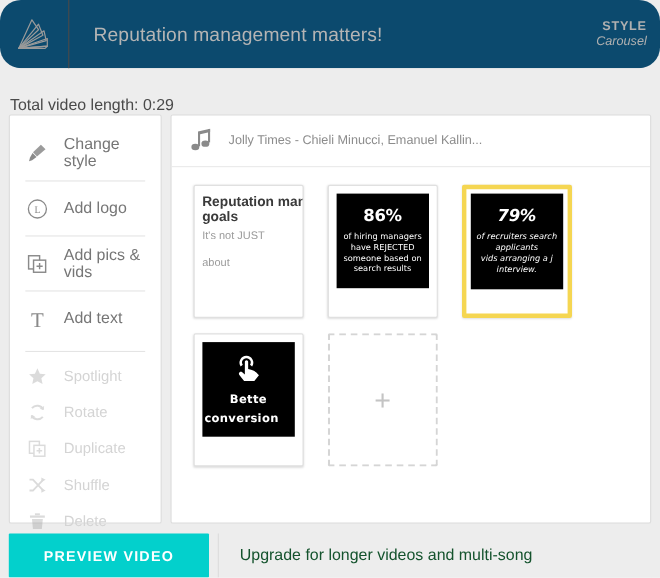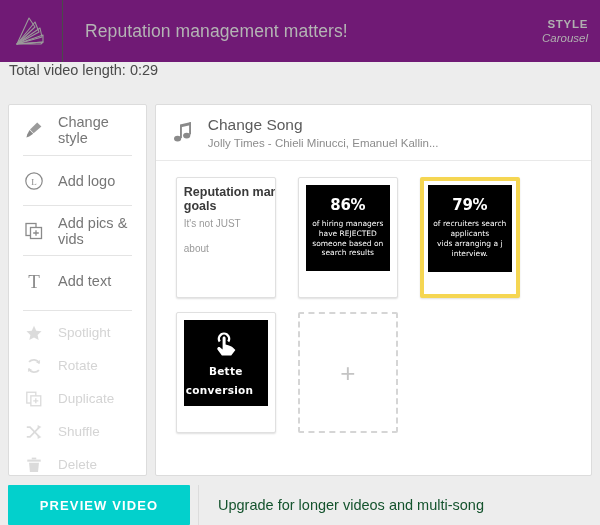--- a/index.html
+++ b/index.html
@@ -6,51 +6,51 @@
   html, body {
     width: 600px; height: 525px;
     font-family: "Liberation Sans", sans-serif;
     background: #ececec;
     overflow: hidden;
   }
   .app { position: relative; width: 600px; height: 525px; background: #ededed; }
 
   
   .header {
-    height: 62px; background: #701a75;
-    display: flex; align-items: center;
+    height: 62px; background: #0c4a6e;
+    display: flex; align-items: center; border-radius: 19px;
   }
   .logo-cell {
     width: 63px; height: 62px;
     display: flex; align-items: center; justify-content: center;
     border-right: 1px solid #4a4a4a;
   }
   .logo-cell svg { display: block; }
   .header-title {
     flex: 1 1 auto; color: #b4b4b4;
     font-size: 17.5px; padding-left: 22px; letter-spacing: .1px;
   }
   .style-block { padding-right: 12px; text-align: right; line-height: 1.25; }
   .style-label { color: #b0b0b0; font-size: 11.5px; font-weight: bold; letter-spacing: .7px; }
   .style-value { color: #b0b0b0; font-size: 11.5px; font-style: italic; }
 
   
   .lengthbar {
     height: 42px; background: #ededed;
-    display: flex; align-items: flex-start; padding-left: 9px;
+    display: flex; align-items: flex-end; padding-left: 9px;
   }
   .lengthbar span { color: #4a4a4a; font-size: 14.5px; }
 
   
   .body { display: flex; padding: 0 8px; gap: 8px; height: 372px; }
 
   
   .sidebar {
     width: 182px; background: #fff; border: 1px solid #dcdcdc;
-    border-radius: 2px; padding: 0 14px;
+    border-radius: 2px; padding: 9px 14px;
   }
   .menu-item {
     display: flex; align-items: center; gap: 13px;
     height: 50px; cursor: pointer;
   }
   .menu-item + .menu-item.sep { border-top: 1px solid #e4e4e4; }
   .menu-item .ico {
     width: 22px; height: 22px; display: flex;
     align-items: center; justify-content: center; flex: 0 0 22px;
   }
@@ -79,21 +79,21 @@
     padding: 16px 0 0 20px;
   }
   .scene {
     width: 100px; height: 121px; background: #fff;
     border: 1px solid #e0e0e0; border-radius: 2px;
     box-shadow: 0 1px 2px rgba(0,0,0,.13);
     padding: 7px 7px 0 7px; overflow: hidden; cursor: pointer;
     position: relative;
   }
   .scene.selected {
-    border: 4px solid #f5d652; padding: 4px 4px 0 4px;
+    border: 4px solid #f5d652; padding: 4px 4px 0 4px; font-style: italic;
   }
   .scene .inner-black {
     background: #000; width: 100%; height: 86px; overflow: hidden;
     display: flex; flex-direction: column; align-items: center;
     justify-content: center; padding: 2px;
   }
   .scene.selected .inner-black { height: 87px; }
   .hand-line { display: flex; align-items: center; gap: 2px; width: 100%; flex-direction: column; }
 
   .txt-title {
@@ -296,21 +296,20 @@
               <g fill="#8a8a8a">
             <path d="M8 3.5 L19 1 v3 L8 6.5z"></path>
                 <rect x="8" y="4" width="1.9" height="13"></rect>
             <rect x="17.1" y="1.5" width="1.9" height="12"></rect>
             <ellipse cx="5.6" cy="17.6" rx="3.6" ry="2.9"></ellipse>
                 <ellipse cx="14.7" cy="14.6" rx="3.6" ry="2.9"></ellipse>
           </g>
             </svg>
         </span>
         <div>
-          <div class="song-title">Change Song</div>
           <div class="song-sub">Jolly Times - Chieli Minucci, Emanuel Kallin...</div>
         </div>
       </div>
 
       <div class="scene-grid">
 
         <div class="scene">
           <div class="txt-title">Reputation managemen</div>
           <div class="txt-title">goals</div>
           <div class="txt-sub">It's not JUST</div>

